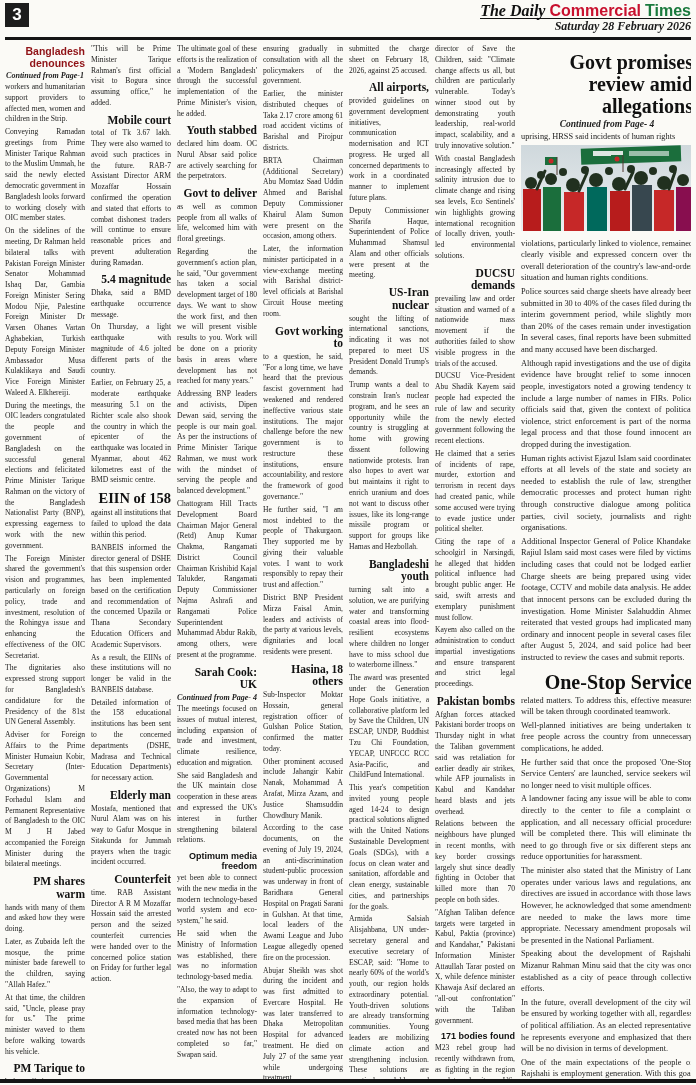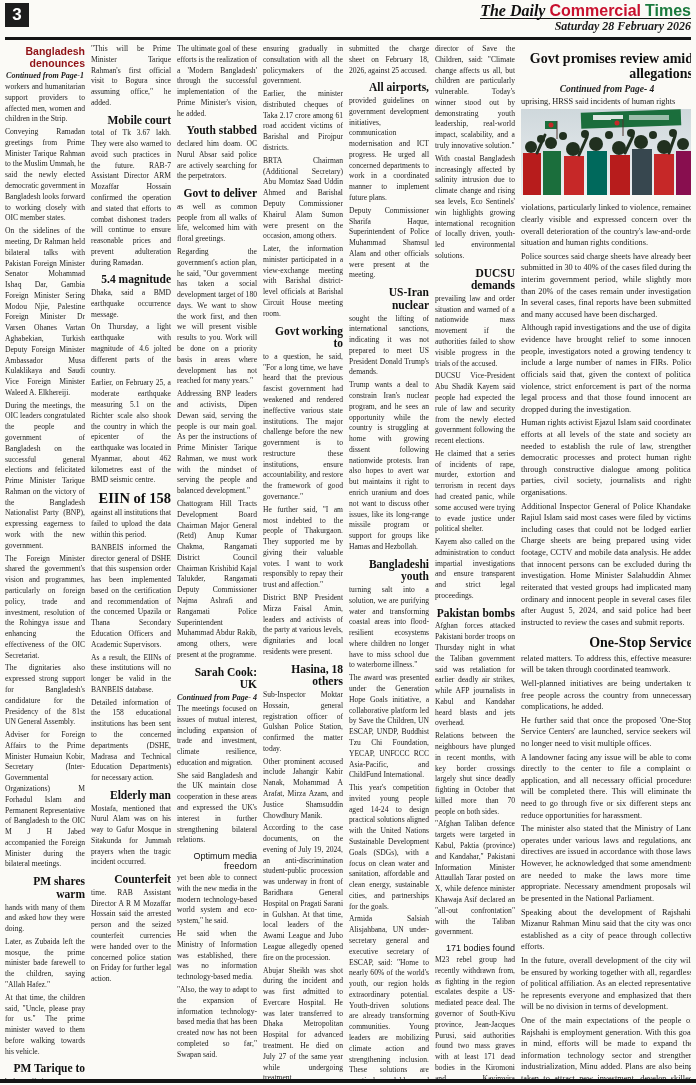--- a/index.html
+++ b/index.html
@@ -15,23 +15,23 @@
   .mh-times{color:#1b7a3d;font-family:"Liberation Sans",sans-serif;}
   .mh-date{font-style:italic;font-weight:bold;font-size:12px;border-top:1.5px solid #151515;line-height:15px;}
   .columns{display:flex;gap:6px;height:1038px;overflow:hidden;margin-top:4px;}
   .col{flex:0 0 auto;width:80px;overflow:hidden;}
   .col-right{flex:0 0 auto;width:172px;overflow:hidden;}
   p.para{font-size:7.6px;line-height:1.42;text-align:justify;margin:0 0 2px 0;}
   .col-right p.para{font-size:8.3px;line-height:1.4;}
   h2{margin:5px 0 2px 0;text-align:right;color:#111;}
   h2.headline-serif{font-family:"Liberation Serif",serif;font-weight:bold;font-size:11.5px;line-height:1.1;}
   h2.headline-serif-lg{font-family:"Liberation Serif",serif;font-weight:bold;font-size:14.5px;line-height:1.05;}
-  h2.headline-serif-xl{font-family:"Liberation Serif",serif;font-weight:bold;font-size:14px;line-height:1.1;margin-top:7px;}
+  h2.headline-serif-xl{font-family:"Liberation Serif",serif;font-weight:bold;font-size:20px;line-height:1.1;margin-top:7px;}
   h2.headline-red-sans{font-family:"Liberation Sans",sans-serif;font-weight:bold;font-size:10.5px;color:#8f1216;margin-top:1px;}
-  h2.headline-sans{font-family:"Liberation Sans",sans-serif;font-weight:normal;font-size:9px;}
+  h2.headline-sans{font-family:"Liberation Sans",sans-serif;font-weight:bold;font-size:9px;}
   p.continued{font-weight:bold;font-style:italic;font-size:8px;text-align:center;margin:0 0 2px 0;}
   .col-right p.continued{font-size:9.5px;}
   .photo-wrap{margin:2px 0 3px 0;}
   .footer-rule{position:absolute;left:0;bottom:2px;width:696px;height:4px;background:#151515;}
 </style>
 </head>
 <body>
 
 <div class="page">
   <div class="header">
@@ -129,20 +129,21 @@
         <p class="para">This year's competition invited young people aged 14-24 to design practical solutions aligned with the United Nations Sustainable Development Goals (SDGs), with a focus on clean water and sanitation, affordable and clean energy, sustainable cities, and partnerships for the goals.</p>
         <p class="para">Armida Salsiah Alisjahbana, UN under-secretary general and executive secretary of ESCAP, said: "Home to nearly 60% of the world's youth, our region holds extraordinary potential. Youth-driven solutions are already transforming communities. Young leaders are mobilizing climate action and strengthening inclusion. These solutions are practical, scalable, and inspiring."</p>
       </div>
     <div class="col">
         <p class="para">director of Save the Children, said: "Climate change affects us all, but children are particularly vulnerable. Today's winner stood out by demonstrating youth leadership, real-world impact, scalability, and a truly innovative solution."</p>
         <p class="para">With coastal Bangladesh increasingly affected by salinity intrusion due to climate change and rising sea levels, Eco Sentinels' win highlights growing international recognition of locally driven, youth-led environmental solutions.</p>
         <h2 class="headline-serif">DUCSU demands</h2>
         <p class="para">prevailing law and order situation and warned of a nationwide mass movement if the authorities failed to show visible progress in the trials of the accused.</p>
         <p class="para">DUCSU Vice-President Abu Shadik Kayem said people had expected the rule of law and security from the newly elected government following the recent elections.</p>
         <p class="para">He claimed that a series of incidents of rape, murder, extortion and terrorism in recent days had created panic, while some accused were trying to evade justice under political shelter.</p>
+        <p class="para">Citing the rape of a schoolgirl in Narsingdi, he alleged that hidden political influence had brought public anger. He said, swift arrests and exemplary punishment must follow.</p>
         <p class="para">Kayem also called on the administration to conduct impartial investigations and ensure transparent and strict legal proceedings.</p>
         <h2 class="headline-serif">Pakistan bombs</h2>
         <p class="para">Afghan forces attacked Pakistani border troops on Thursday night in what the Taliban government said was retaliation for earlier deadly air strikes, while AFP journalists in Kabul and Kandahar heard blasts and jets overhead.</p>
         <p class="para">Relations between the neighbours have plunged in recent months, with key border crossings largely shut since deadly fighting in October that killed more than 70 people on both sides.</p>
         <p class="para">"Afghan Taliban defence targets were targeted in Kabul, Paktia (province) and Kandahar," Pakistani Information Minister Attaullah Tarar posted on X, while defence minister Khawaja Asif declared an "all-out confrontation" with the Taliban government.</p>
         <h2 class="headline-sans">171 bodies found</h2>
         <p class="para">M23 rebel group had recently withdrawn from, as fighting in the region escalates despite a US-mediated peace deal. The governor of South-Kivu province, Jean-Jacques Purusi, said authorities found two mass graves with at least 171 dead bodies in the Kiromoni and Kavimvira neighborhoods on the outskirts of the eastern city of Uvira, reports UNB.</p>
       </div>
     <div class="col-right">
         <h2 class="headline-serif-xl">Govt promises review amid allegations</h2>

